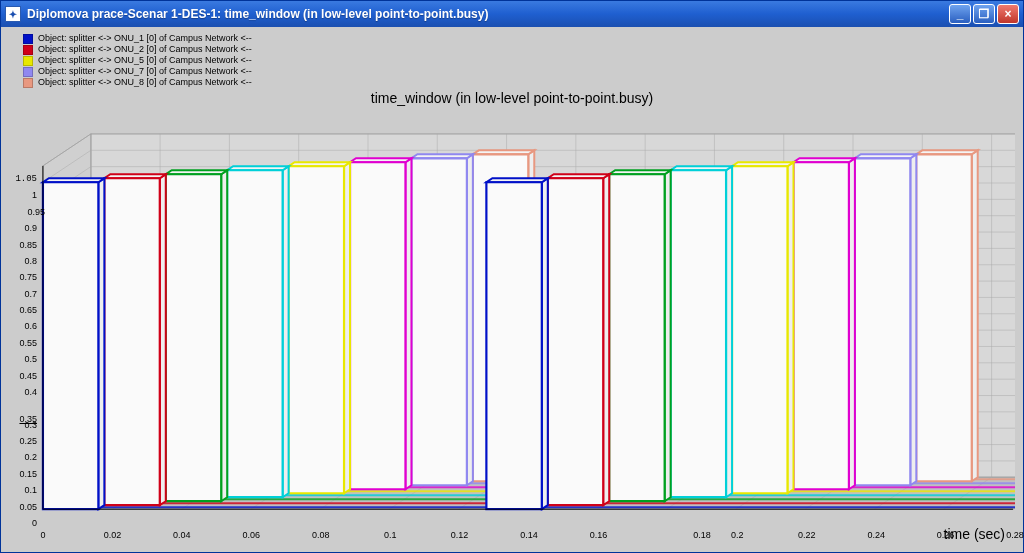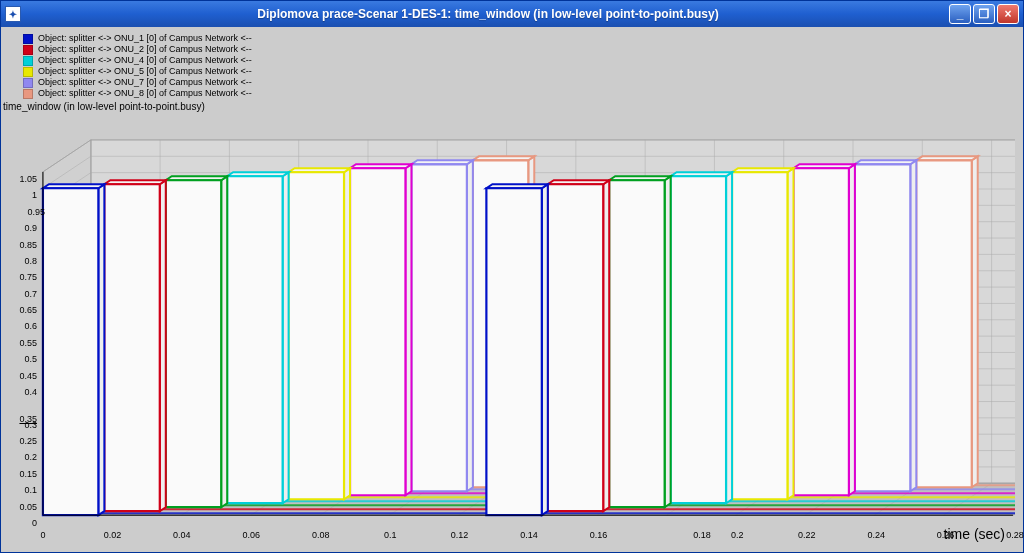--- a/index.html
+++ b/index.html
@@ -1,28 +1,28 @@
 <!DOCTYPE html>
 <html><head>
 <meta charset="utf-8">
 <style>
   * { box-sizing: border-box; margin: 0; padding: 0; }
   body { font-family: Tahoma, Arial, sans-serif; font-size: 11px; background: #ece9d8; }
   .window { width: 1024px; height: 553px; border: 1px solid #003399; background: #e6e3d5; display: flex; flex-direction: column; }
   .titlebar { height: 26px; background: linear-gradient(to bottom, #3a7ae0 0%, #1f5fd0 50%, #1b4fb0 100%); display: flex; align-items: center; padding: 0 4px; color: #fff; font-weight: bold; }
   .titlebar .icon { width: 16px; height: 16px; background: #fff; border: 1px solid #2a5ab0; margin-right: 6px; font-size: 10px; display:flex; align-items:center; justify-content:center; color:#1b4fb0;}
-  .titlebar .title { flex: 1; font-size: 12px; text-shadow: 0 1px 1px rgba(0,0,0,.3); text-align: center; }
+  .titlebar .title { flex: 1; font-size: 12px; text-shadow: 0 1px 1px rgba(0,0,0,.3); }
   .winbtns { display: flex; gap: 2px; }
   .winbtn { width: 22px; height: 20px; border: 1px solid #fff; border-radius: 3px; background: linear-gradient(#6fa3ef,#2a5fc0); color:#fff; display:flex; align-items:center; justify-content:center; font-family: Arial; font-size:12px; font-weight:bold; cursor:pointer;}
   .winbtn.close { background: linear-gradient(#ef7a6f,#c0362a); }
   .content { flex: 1; background: #CCCCCC; padding: 2px; display:flex; flex-direction:column; }
   .legend { padding: 4px 20px 0 20px; column-gap: 4px;}
   .legend-row { display:flex; align-items:center; line-height: 11px; font-size: 9px; color:#000;}
   .legend-swatch { width:10px; height:10px; margin-right:5px; border:1px solid rgba(0,0,0,0.2); }
-  .chart-title { text-align:left; font-size:10px; color:#000; padding-top:2px; }
+  .chart-title { text-align:center; font-size:14px; color:#000; padding-top:2px; }
   .plot { flex:1; position:relative; margin: 4px 6px 8px 6px; }
   
   .plot-inner { position:absolute; inset:0; }
   .axis-label-x { position:absolute; right:10px; bottom:0; font-size:14px; color:#000;}
   .ytick { position:absolute; left:0; font-size:9px; color:#000; transform:translateY(50%); text-align:right; width:28px;}
   .xtick { position:absolute; bottom:2px; font-size:9px; color:#000; transform:translateX(-50%);}
   svg { position:absolute; inset:0; }
 </style>
 </head>
 <body>
@@ -39,24 +39,20 @@
   </div>
   <div class="content">
     <div class="legend" id="legend">
         <div class="legend-row">
           <span class="legend-swatch" style="background: rgb(0, 16, 200);"></span>
           <span>Object: splitter &lt;-&gt; ONU_1 [0] of Campus Network &lt;--</span>
         </div>
         <div class="legend-row">
           <span class="legend-swatch" style="background: rgb(208, 0, 24);"></span>
           <span>Object: splitter &lt;-&gt; ONU_2 [0] of Campus Network &lt;--</span>
-        </div>
-        <div class="legend-row">
-          <span class="legend-swatch" style="background: rgb(0, 208, 216);"></span>
-          <span>Object: splitter &lt;-&gt; ONU_4 [0] of Campus Network &lt;--</span>
         </div>
         <div class="legend-row">
           <span class="legend-swatch" style="background: rgb(232, 232, 0);"></span>
           <span>Object: splitter &lt;-&gt; ONU_5 [0] of Campus Network &lt;--</span>
         </div>
         <div class="legend-row">
           <span class="legend-swatch" style="background: rgb(144, 136, 240);"></span>
           <span>Object: splitter &lt;-&gt; ONU_7 [0] of Campus Network &lt;--</span>
         </div>
         <div class="legend-row">
@@ -219,21 +215,21 @@
             <div class="ytick" style="left: 0px; bottom: 199.19px;">0.55</div>
             <div class="ytick" style="left: 0px; bottom: 215.571px;">0.6</div>
             <div class="ytick" style="left: 0px; bottom: 231.952px;">0.65</div>
             <div class="ytick" style="left: 0px; bottom: 248.333px;">0.7</div>
             <div class="ytick" style="left: 0px; bottom: 264.714px;">0.75</div>
             <div class="ytick" style="left: 0px; bottom: 281.095px;">0.8</div>
             <div class="ytick" style="left: 0px; bottom: 297.476px;">0.85</div>
             <div class="ytick" style="left: 0px; bottom: 313.857px;">0.9</div>
             <div class="ytick" style="left: 8px; bottom: 330.238px;">0.95</div>
             <div class="ytick" style="left: 0px; bottom: 346.619px;">1</div>
-            <div class="ytick" style="left: 0px; bottom: 363px;">1.05</div>
+            <div class="ytick" style="left: 0px; bottom: 363px; font-family: Liberation Mono, monospace;">1.05</div>
           </div>
         <div id="xticks">
             <div class="xtick" style="left: 34px;">0</div>
             <div class="xtick" style="left: 103.429px;">0.02</div>
             <div class="xtick" style="left: 172.857px;">0.04</div>
             <div class="xtick" style="left: 242.286px;">0.06</div>
             <div class="xtick" style="left: 311.714px;">0.08</div>
             <div class="xtick" style="left: 381.143px;">0.1</div>
             <div class="xtick" style="left: 450.571px;">0.12</div>
             <div class="xtick" style="left: 520px;">0.14</div>

